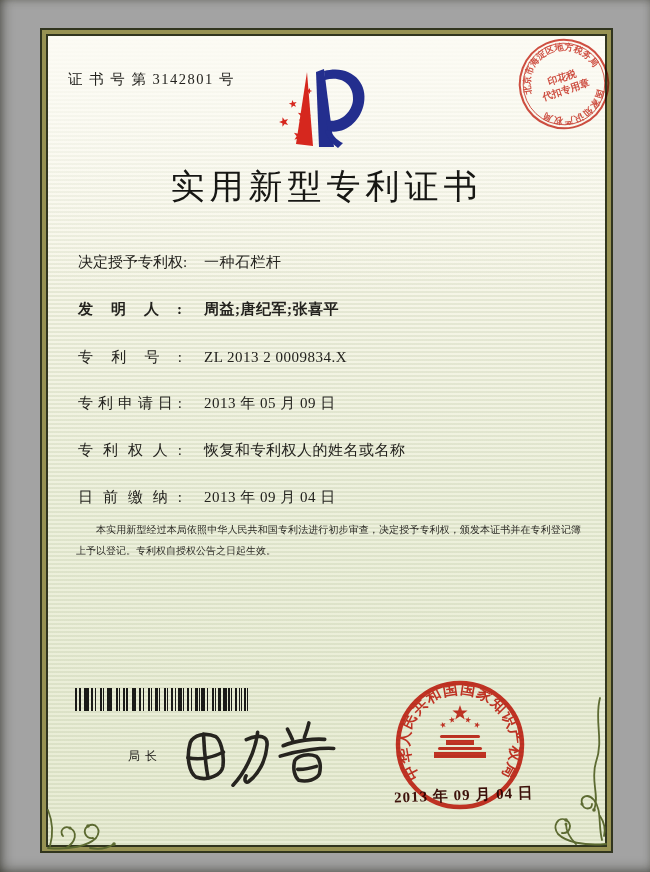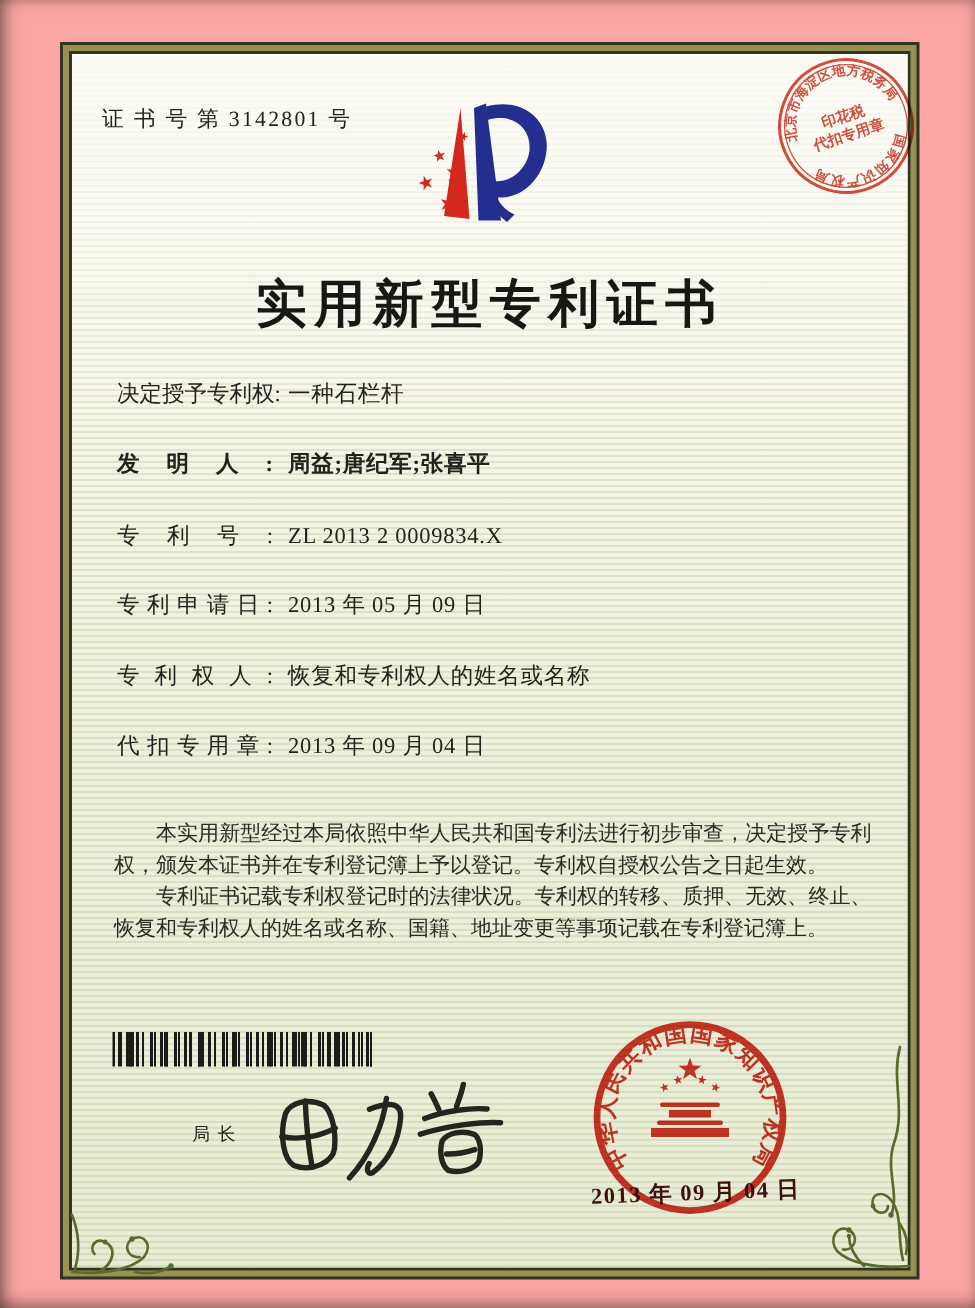--- a/index.html
+++ b/index.html
@@ -1,18 +1,18 @@
 <!DOCTYPE html>
 <html><head>
 <meta charset="utf-8">
 <style>
   html,body{margin:0;padding:0;background:#e8e6dc;}
   .page{
     position:relative;width:650px;height:872px;margin:0 auto;
-    background:#fca5a5;overflow:hidden;
+    background:#a3a3a3;overflow:hidden;
     font-family:"Liberation Serif","DejaVu Serif",serif;color:#1e1d1a;
   }
   .page::before{
     content:"";position:absolute;inset:0;z-index:60;pointer-events:none;
     box-shadow:
       inset 9px 0 12px -7px rgba(35,35,25,.6),
       inset -5px 0 9px -6px rgba(60,60,45,.3),
       inset 0 7px 10px -7px rgba(60,60,45,.35),
       inset 0 -9px 12px -7px rgba(35,35,25,.5);
   }
@@ -30,32 +30,32 @@
         rgba(255,255,255,0) 2px, rgba(255,255,255,0) 4px),
       linear-gradient(180deg,#fcfbf4 0%,#f7f6e9 25%,#edf0dc 60%,#e8ecd4 100%);
   }
   .frame-inner::after{
     content:"";position:absolute;inset:0;
     background:linear-gradient(180deg,rgba(252,251,244,.95) 0%,rgba(252,251,244,0) 32%);
   }
   .cert-no{position:absolute;left:68px;top:70px;z-index:10;font-size:14.5px;letter-spacing:1.5px;color:#23221e;}
   .logo{position:absolute;left:268px;top:58px;width:120px;height:95px;z-index:10;}
   .title{
-    position:absolute;left:40px;top:180px;width:573px;z-index:10;margin:0;
-    text-align:center;font-size:34px;font-weight:bold;letter-spacing:5px;color:#171714;
+    position:absolute;left:40px;top:164px;width:573px;z-index:10;margin:0;
+    text-align:center;font-size:34px;font-weight:normal;letter-spacing:5px;color:#171714;
   }
   .fields{position:absolute;left:78px;top:253px;width:500px;z-index:10;}
   .field-row{position:absolute;left:0;white-space:nowrap;font-size:15px;}
   .field-label{display:inline-block;width:104px;text-align:justify;text-align-last:justify;color:#23221e;}
-  .field-value{margin-left:10px;letter-spacing:.5px;color:#23221e;}
+  .field-value{margin-left:22px;letter-spacing:.5px;color:#23221e;}
   .row-0{top:0;}   .row-1{top:47px;font-weight:bold;} .row-2{top:95px;}
   .row-3{top:141px;} .row-4{top:188px;} .row-5{top:235px;}
   .body-text{
-    position:absolute;left:76px;top:546px;width:505px;z-index:10;
-    font-size:14px;line-height:21px;text-align:justify;color:#2b2a25;font-family:Liberation Serif, serif;
+    position:absolute;left:76px;top:519px;width:505px;z-index:10;
+    font-size:10px;line-height:21px;text-align:justify;color:#2b2a25;font-family:Liberation Serif, serif;
   }
   .body-text p{margin:0;text-indent:2em;}
   .barcode{
     position:absolute;left:75px;top:688px;width:173px;height:23px;z-index:10;
     background-image:
       repeating-linear-gradient(90deg,#1a1a18 0 2px,transparent 2px 4px,#1a1a18 4px 5px,transparent 5px 9px,#1a1a18 9px 11px,transparent 11px 12px,#1a1a18 12px 13px,transparent 13px 16px),
       repeating-linear-gradient(90deg,transparent 0 5px,#1a1a18 5px 6px,transparent 6px 11px,#1a1a18 11px 14px,transparent 14px 23px);
   }
   .director-label{position:absolute;left:128px;top:748px;z-index:10;font-size:12px;letter-spacing:5px;color:#23221e;}
   .signature{position:absolute;left:172px;top:710px;width:180px;height:85px;z-index:10;}
@@ -120,27 +120,26 @@
     <div class="field-row row-2">
       <span class="field-label">专利号:</span><span class="field-value">ZL 2013 2 0009834.X</span>
     </div>
     <div class="field-row row-3">
       <span class="field-label">专利申请日:</span><span class="field-value">2013 年 05 月 09 日</span>
     </div>
     <div class="field-row row-4">
       <span class="field-label">专利权人:</span><span class="field-value">恢复和专利权人的姓名或名称</span>
     </div>
     <div class="field-row row-5">
-      <span class="field-label">代扣专用章:</span><span class="field-value">2013 年 09 月 04 日</span>
+      <span class="field-label">日前缴纳:</span><span class="field-value">2013 年 09 月 04 日</span>
     </div>
   </div>
 
   <div class="body-text">
     <p>本实用新型经过本局依照中华人民共和国专利法进行初步审查，决定授予专利权，颁发本证书并在专利登记簿上予以登记。专利权自授权公告之日起生效。</p>
-    <p>专利证书记载专利权登记时的法律状况。专利权的转移、质押、无效、终止、恢复和专利权人的姓名或名称、国籍、地址变更等事项记载在专利登记簿上。</p>
   </div>
 
   <div class="barcode"></div>
 
   <div class="director-label">局长</div>
 
   <svg class="signature" viewBox="0 0 180 85" aria-label="田力普">
     <g fill="none" stroke="#26241f" stroke-width="3.6" stroke-linecap="round" transform="rotate(-6 90 45)">
       <path d="M20,25 C14,40 16,55 22,60 C34,66 48,60 50,52 C53,38 50,26 46,22 C36,16 24,18 20,25 Z"></path>
       <path d="M34,18 C33,34 33,50 34,62"></path>

